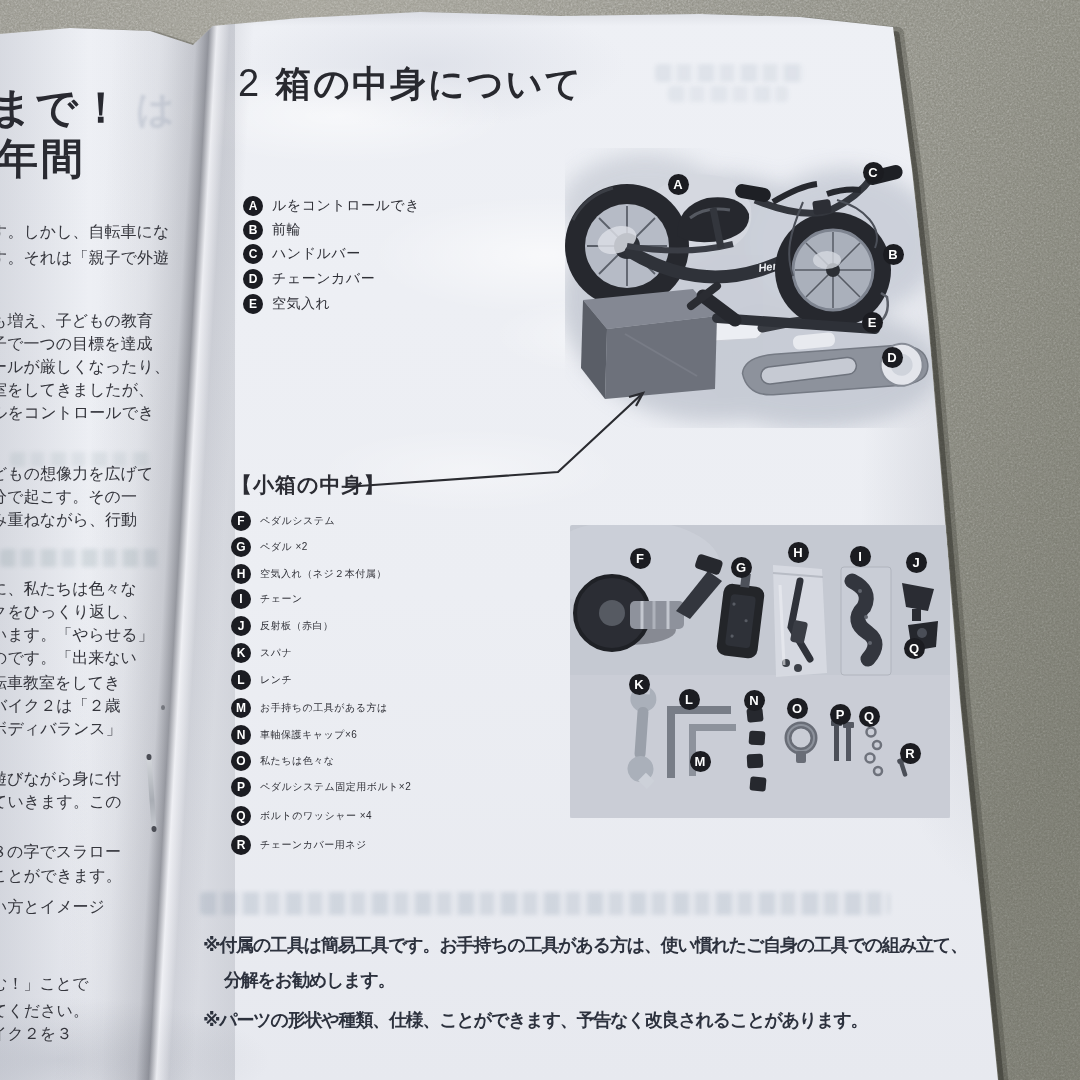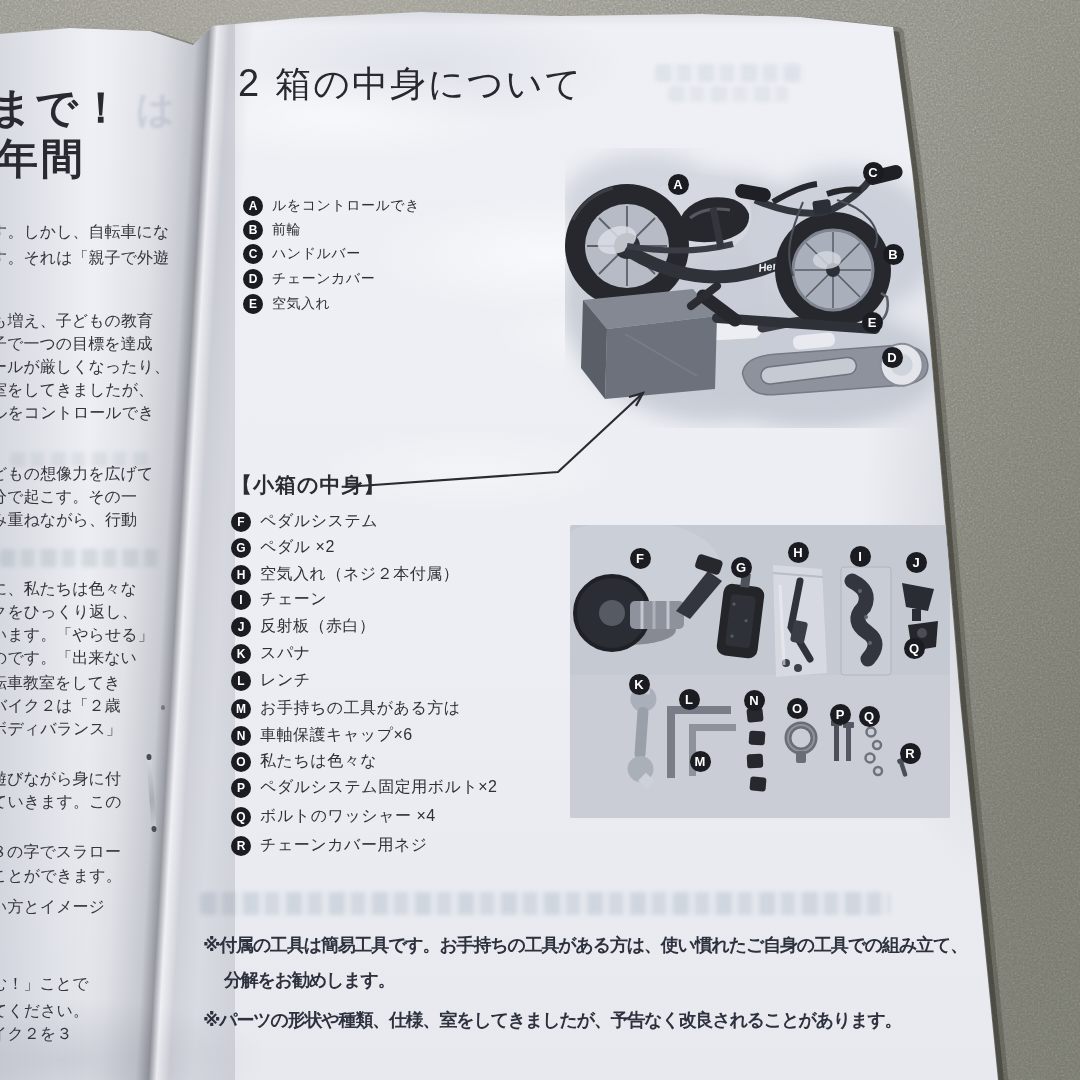--- a/index.html
+++ b/index.html
@@ -48,26 +48,26 @@
   
   .lp-heading{position:absolute;left:-10px;top:80px;font-size:42px;font-weight:700;color:#292a31;letter-spacing:2px;white-space:nowrap;}
   .lp-heading2{position:absolute;left:-4px;top:131px;font-size:42px;font-weight:700;color:#292a31;letter-spacing:3px;white-space:nowrap;}
   .lp-ghost{position:absolute;left:136px;top:84px;font-size:38px;font-weight:700;color:#8f9aae;opacity:.30;filter:blur(1.5px);}
   .lp-line{position:absolute;left:-9px;font-size:16px;font-weight:500;color:#34353c;white-space:nowrap;letter-spacing:0px;}
   .lp-ghostband{position:absolute;pointer-events:none;border-radius:4px;filter:blur(2.2px);opacity:.55;
     background:repeating-linear-gradient(90deg, rgba(110,135,140,.35) 0 15px, rgba(110,135,140,.05) 15px 21px, rgba(95,120,130,.28) 21px 34px, rgba(110,135,140,.04) 34px 41px);}
   
   .title{position:absolute;left:238px;top:60px;color:#28292f;white-space:nowrap;}
   .title .num{font-size:38px;font-weight:500;letter-spacing:0;}
-  .title .txt{font-size:36px;font-weight:400;margin-left:16px;letter-spacing:2px;text-align:right;}
+  .title .txt{font-size:36px;font-weight:700;margin-left:16px;letter-spacing:2px;text-align:right;}
   .row{position:absolute;display:flex;align-items:center;white-space:nowrap;}
   .k{width:20px;height:20px;border-radius:50%;background:#1b1c22;color:#fff;display:flex;align-items:center;justify-content:center;
      font-size:12px;font-weight:700;flex:0 0 20px;}
   .row .t{margin-left:9px;font-size:14px;font-weight:500;color:#303138;letter-spacing:.5px;}
-  .row.fr .t{font-size:16px;}
+  .row.fr .t{font-size:10px;}
   .smallbox-heading{position:absolute;left:231px;top:471px;font-size:21px;font-weight:700;color:#2b2c33;letter-spacing:1px;}
   .arrow-svg{position:absolute;left:338px;top:383px;pointer-events:none;}
   
   .photo{position:absolute;}
   .plabel{position:absolute;width:21px;height:21px;border-radius:50%;background:#1b1c21;color:#fdfdfd;
     display:flex;align-items:center;justify-content:center;font-size:13px;font-weight:600;}
   .parts-photo-bg{position:absolute;left:570px;top:525px;width:380px;height:293px;}
   
   .ghostband{position:absolute;pointer-events:none;border-radius:4px;filter:blur(2px);opacity:.5;
     background:repeating-linear-gradient(90deg, rgba(105,128,150,.38) 0 16px, rgba(105,128,150,.06) 16px 22px, rgba(92,115,138,.30) 22px 36px, rgba(105,128,150,.05) 36px 43px);}
@@ -442,16 +442,16 @@
             <div class="plabel" style="left: 329.5px; top: 217.5px;">R</div>
           </div>
       </div>
 
       <div class="ghostband" style="left:200px;top:892px;width:690px;height:23px"></div>
       <div class="ghostband" style="left:655px;top:64px;width:150px;height:18px;opacity:.3"></div>
       <div class="ghostband" style="left:668px;top:86px;width:120px;height:16px;opacity:.25"></div>
 
       <div class="note-line" style="left:203px;top:933px">※付属の工具は簡易工具です。お手持ちの工具がある方は、使い慣れたご自身の工具での組み立て、</div>
       <div class="note-line" style="left:224px;top:968px">分解をお勧めします。</div>
-      <div class="note-line" style="left:203px;top:1008px">※パーツの形状や種類、仕様、室をしてきましたが、予告なく改良されることがあります。</div>
+      <div class="note-line" style="left:203px;top:1008px">※パーツの形状や種類、仕様、ことができます、予告なく改良されることがあります。</div>
     </div>
   </div>
 </div>
 
 </body></html>

